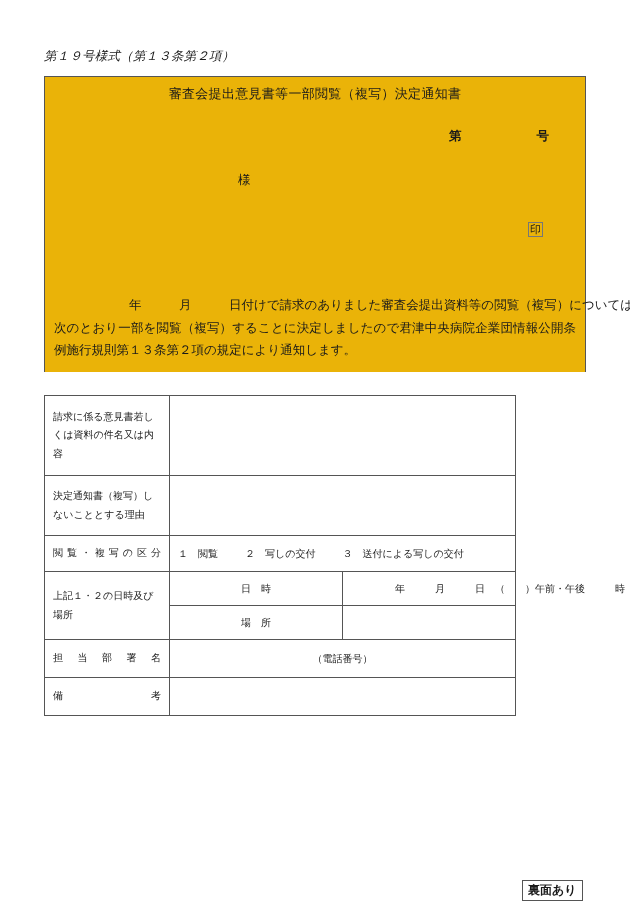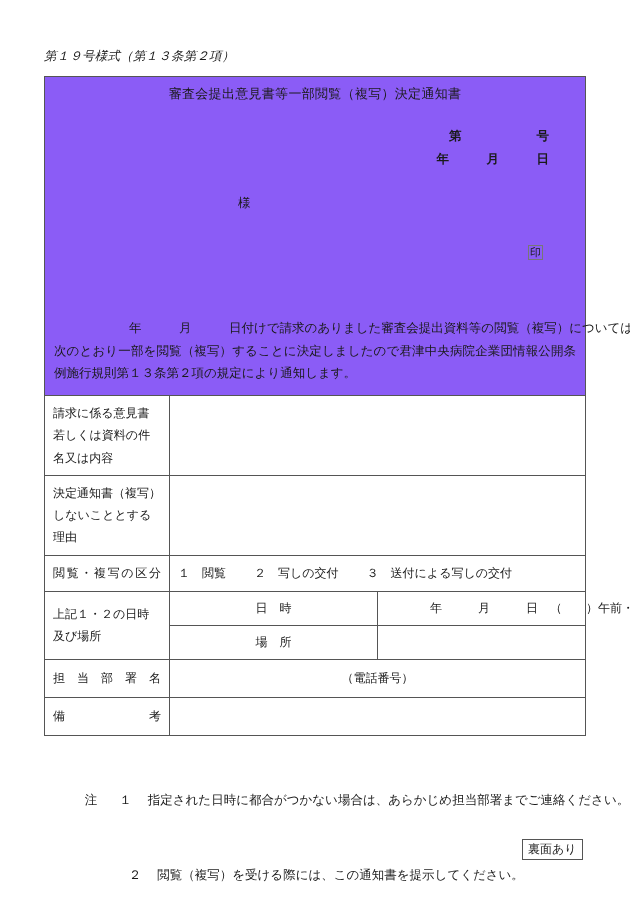--- a/index.html
+++ b/index.html
@@ -33,21 +33,21 @@
   }
   
   .frame {
     position: absolute;
     left: 44px;
     top: 76px;
     width: 542px;
     border: 1px solid #555;
     border-bottom: none;
     box-sizing: border-box;
-    background: #8b5cf6;
+    background: #eab308;
   }
   .doc-title {
     text-align: center;
     font-size: 13px;
     padding-top: 8px;
     letter-spacing: 0.3px;
     white-space: nowrap;
   }
   
   .meta-block {
@@ -95,25 +95,25 @@
     padding: 0 9px 0 9px;
     text-align: justify;
   }
   .body-text .lead {
     white-space: pre;
   }
   .body-spacer { height: 10px; }
   
   table.form-table {
     border-collapse: collapse;
-    width: 542px;
+    width: 472px;
     position: absolute;
     left: 44px;
     table-layout: fixed;
-    font-size: 12px;
+    font-size: 10px;
   }
   table.form-table td {
     border: 1px solid #555;
     padding: 6px 8px;
     vertical-align: middle;
     box-sizing: border-box;
   }
   td.label {
     width: 125px;
     line-height: 1.85;
@@ -161,21 +161,20 @@
 <div class="page">
 
   <div class="form-no">第１９号様式（第１３条第２項）</div>
 
   <div class="frame">
 
     <div class="doc-title">審査会提出意見書等一部閲覧（複写）決定通知書</div>
 
     <div class="meta-block">
       <span class="meta-line">第　　　　　　号</span>
-      <span class="meta-line">年　　　月　　　日</span>
     </div>
 
     <div class="addressee">様</div>
 
     <div class="issuer-area">
       <div class="seal-box">印</div>
     </div>
 
     <div class="body-text">
       <span class="lead">　　　　　　年　　　月　　　日付けで請求のありました審査会提出資料等の閲覧（複写）については、</span><span>次のとおり一部を閲覧（複写）することに決定しましたので君津中央病院企業団情報公開条例施行規則第１３条第２項の規定により通知します。</span>
@@ -218,24 +217,16 @@
         <td class="label spread">担当部署名</td>
         <td class="value center" colspan="2" style="height:38px;">（電話番号）</td>
       </tr>
       <tr>
         <td class="label spread">備考</td>
         <td class="value" colspan="2" style="height:38px;"></td>
       </tr>
     </tbody>
   </table>
 
-  <div class="notes" id="notes-block" style="top: 763px;">
-    <div class="note-row">
-      <span style="display:inline-block;width:22px;"></span><span>注</span><span style="display:inline-block;width:22px;"></span><span>１</span><span style="display:inline-block;width:16px;"></span><span>指定された日時に都合がつかない場合は、あらかじめ担当部署までご連絡ください。</span>
-    </div>
-    <div class="note-row">
-      <span style="display:inline-block;width:66px;"></span><span>２</span><span style="display:inline-block;width:16px;"></span><span>閲覧（複写）を受ける際には、この通知書を提示してください。</span>
-    </div>
-  </div>
-
-  <div class="back-note" id="back-note" style="left: 522px; top: 839px;">裏面あり</div>
+
+  <div class="back-note" id="back-note" style="left: 522px; top: 880px; font-weight: bold;">裏面あり</div>
 
 </div>
 
 </body></html>

